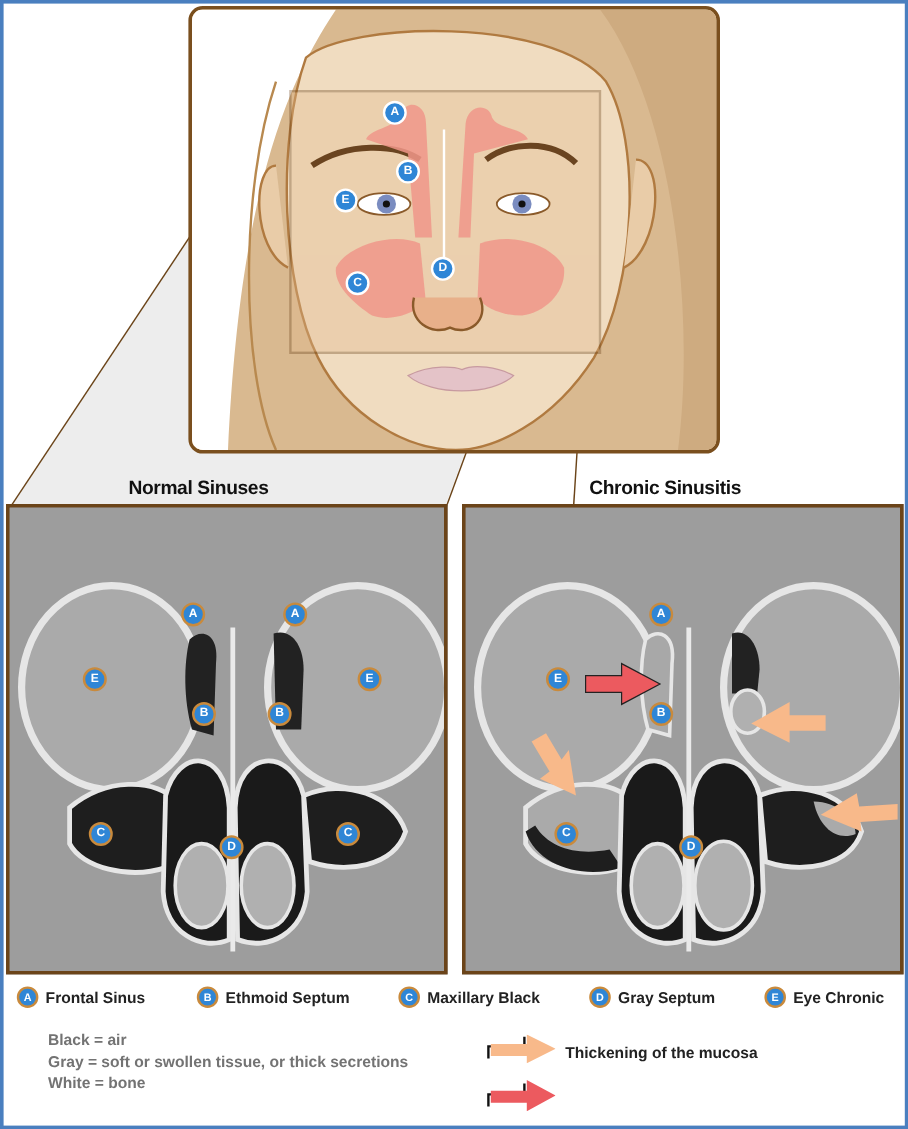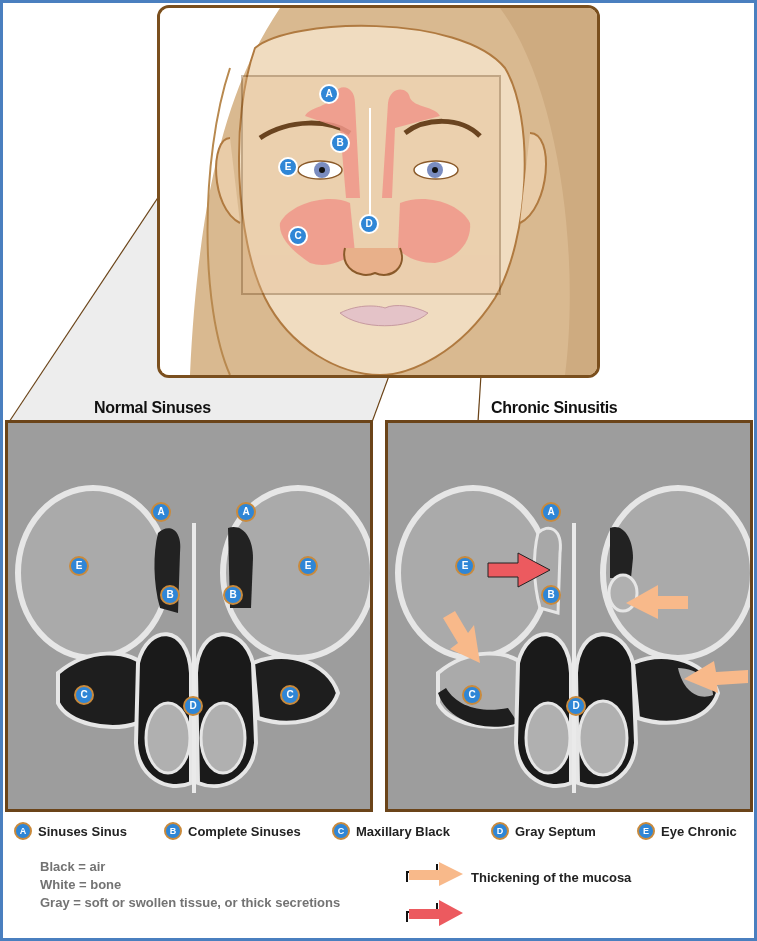--- a/index.html
+++ b/index.html
@@ -65,21 +65,21 @@
     <path d="M180,305 C200,295 220,298 225,300 C235,295 255,298 268,305 C250,322 200,322 180,305 Z" fill="#e4c3c8" stroke="#c79aa0" stroke-width="1"></path>
   </svg>
 </div>
 
 <div class="badge light" style="left:319px;top:84px">A</div>
 <div class="badge light" style="left:330px;top:133px">B</div>
 <div class="badge light" style="left:278px;top:157px">E</div>
 <div class="badge light" style="left:359px;top:214px">D</div>
 <div class="badge light" style="left:288px;top:226px">C</div>
 
-<div class="panel-title" style="left:94px;top:399px">Normal Sinuses</div>
+<div class="panel-title" style="left:107px;top:399px">Normal Sinuses</div>
 <div class="panel-title" style="left:491px;top:399px">Chronic Sinusitis</div>
 
 <div class="panel" style="left:5px;">
   <svg width="368" height="392" viewBox="0 0 368 392">
     <rect width="368" height="392" fill="#a3a3a3"></rect>
     <path d="M0,0 L368,0 L368,392 L0,392 Z" fill="#9d9d9d"></path>
 
     <ellipse cx="85" cy="150" rx="75" ry="85" fill="#aaa" stroke="#e6e6e6" stroke-width="6"></ellipse>
     <ellipse cx="290" cy="150" rx="75" ry="85" fill="#aaa" stroke="#e6e6e6" stroke-width="6"></ellipse>
 
@@ -145,44 +145,44 @@
 
 <div class="badge" style="left:541px;top:502px">A</div>
 <div class="badge" style="left:455px;top:556px">E</div>
 <div class="badge" style="left:541px;top:585px">B</div>
 <div class="badge" style="left:462px;top:685px">C</div>
 <div class="badge" style="left:566px;top:696px">D</div>
 
 <div class="legend-row">
   <div class="legend-item" style="left:0px;">
     <span class="badge">A</span>
-    <span>Sinuses Sinus</span>
+    <span>Frontal Sinus</span>
   </div>
   <div class="legend-item" style="left:150px;">
     <span class="badge">B</span>
-    <span>Complete Sinuses</span>
+    <span>Ethmoid Septum</span>
   </div>
   <div class="legend-item" style="left:318px;">
     <span class="badge">C</span>
     <span>Maxillary Black</span>
   </div>
   <div class="legend-item" style="left:477px;">
     <span class="badge">D</span>
     <span>Gray Septum</span>
   </div>
   <div class="legend-item" style="left:623px;">
     <span class="badge">E</span>
     <span>Eye Chronic</span>
   </div>
 </div>
 
 <div class="key-text">
   <div>Black = air</div>
+  <div>Gray = soft or swollen tissue, or thick secretions</div>
   <div>White = bone</div>
-  <div>Gray = soft or swollen tissue, or thick secretions</div>
 </div>
 
 <div class="arrow-key" style="top:862px;">
   <svg width="58" height="24">
     <path d="M2,20 L2,10 L32,10 L32,2" fill="none" stroke="#111" stroke-width="2"></path>
     <polygon points="4,8 34,8 34,0 58,12 34,24 34,18 4,18" fill="#f8b98a"></polygon>
   </svg>
   <span>Thickening of the mucosa</span>
 </div>
 <div class="arrow-key" style="top:900px;width:300px;">

